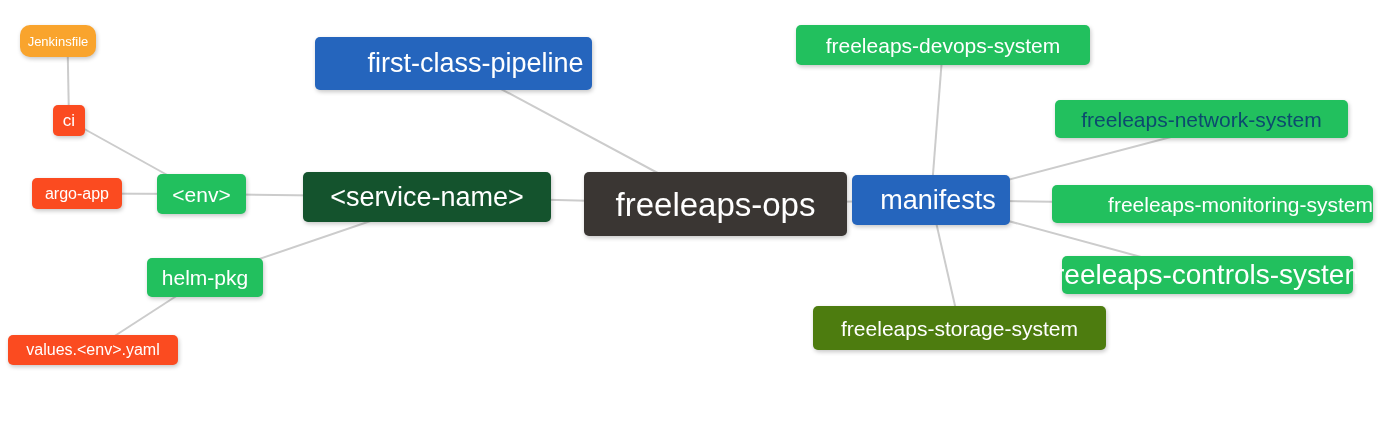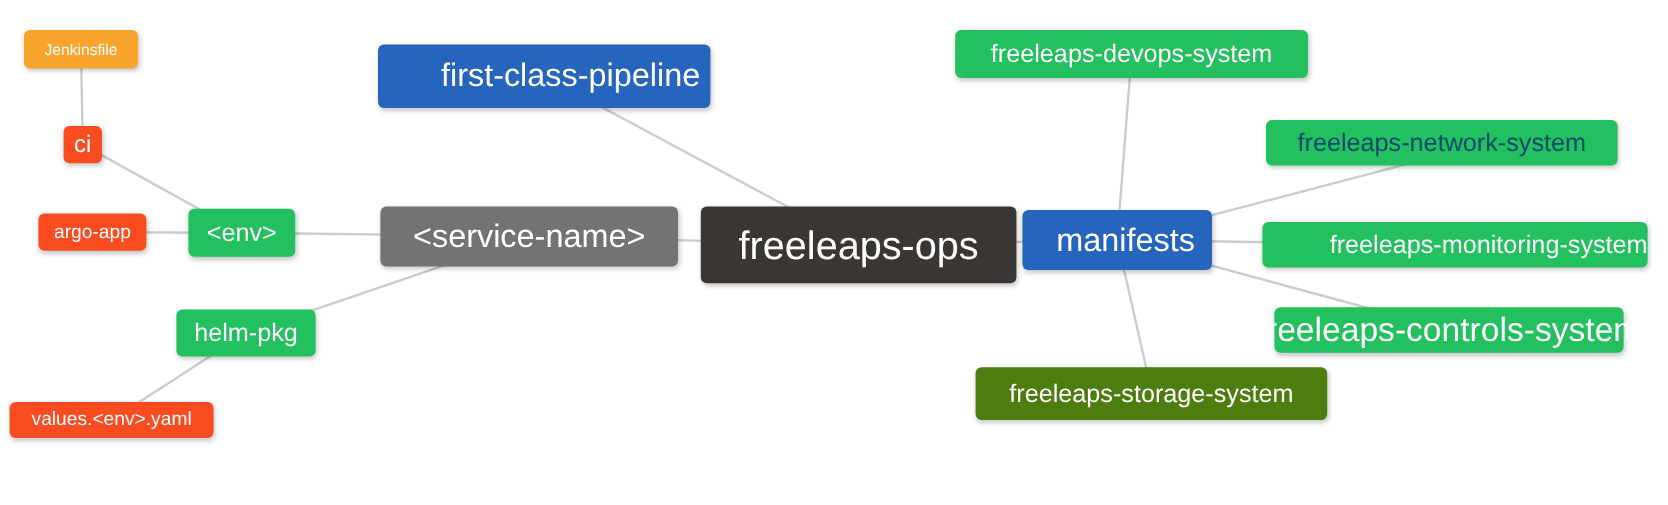--- a/index.html
+++ b/index.html
@@ -50,21 +50,21 @@
       <line x1="931" y1="200" x2="1212.5" y2="204" stroke="#cccccc" stroke-width="2"></line>
       <line x1="931" y1="200" x2="1207.5" y2="275" stroke="#cccccc" stroke-width="2"></line>
       <line x1="931" y1="200" x2="959.5" y2="325.5" stroke="#cccccc" stroke-width="2"></line>
     </svg>
 <div class="node level-root" style="left: 584px; top: 172px; width: 263px; height: 64px; background: rgb(58, 54, 51); font-size: 33px; color: rgb(255, 255, 255);">
       <span>freeleaps-ops</span>
     </div>
     <div class="node level-1" style="left: 315px; top: 37px; width: 277px; height: 53px; background: rgb(37, 101, 189); font-size: 27px; color: rgb(255, 255, 255); padding-left: 44px;">
       <span>first-class-pipeline</span>
     </div>
-    <div class="node level-1" style="left: 317px; top: 172px; width: 248px; height: 50px; background: #737373; font-size: 27px; color: rgb(255, 255, 255); justify-content: center;">
+    <div class="node level-1" style="left: 303px; top: 172px; width: 248px; height: 50px; background: #14532d; font-size: 27px; color: rgb(255, 255, 255); justify-content: center;">
       <span>&lt;service-name&gt;</span>
     </div>
     <div class="node level-1" style="left: 852px; top: 175px; width: 158px; height: 50px; background: rgb(37, 101, 189); font-size: 27px; color: rgb(255, 255, 255); padding-left: 14px;">
       <span>manifests</span>
     </div>
     <div class="node level-2" style="left: 157px; top: 174px; width: 89px; height: 40px; background: rgb(34, 192, 94); font-size: 21px; color: rgb(255, 255, 255);">
       <span>&lt;env&gt;</span>
     </div>
     <div class="node level-2" style="left: 147px; top: 258px; width: 116px; height: 39px; background: rgb(34, 192, 94); font-size: 21px; color: rgb(255, 255, 255);">
       <span>helm-pkg</span>
@@ -77,25 +77,25 @@
     </div>
     <div class="node level-2" style="left: 1052px; top: 185px; width: 321px; height: 38px; background: rgb(34, 192, 94); font-size: 21px; color: rgb(255, 255, 255); justify-content: flex-end;">
       <span>freeleaps-monitoring-system</span>
     </div>
     <div class="node level-2" style="left: 1062px; top: 256px; width: 291px; height: 38px; background: rgb(34, 192, 94); font-size: 28px; color: rgb(255, 255, 255);">
       <span>freeleaps-controls-system</span>
     </div>
     <div class="node level-2" style="left: 813px; top: 306px; width: 293px; height: 44px; background: #4d7c0f; font-size: 21px; color: rgb(255, 255, 255); text-align: center;">
       <span>freeleaps-storage-system</span>
     </div>
-    <div class="node level-3" style="left: 53px; top: 105px; width: 32px; height: 31px; background: rgb(251, 75, 32); font-size: 20px; color: rgb(255, 255, 255);">
+    <div class="node level-3" style="left: 53px; top: 105px; width: 32px; height: 31px; background: rgb(251, 75, 32); font-size: 17px; color: rgb(255, 255, 255);">
       <span>ci</span>
     </div>
     <div class="node level-3" style="left: 32px; top: 178px; width: 90px; height: 31px; background: rgb(251, 75, 32); font-size: 16px; color: rgb(255, 255, 255);">
       <span>argo-app</span>
     </div>
     <div class="node level-3" style="left: 8px; top: 335px; width: 170px; height: 30px; background: rgb(251, 75, 32); font-size: 16px; color: rgb(255, 255, 255);">
       <span>values.&lt;env&gt;.yaml</span>
     </div>
-    <div class="node level-4" style="left: 20px; top: 25px; width: 95px; height: 32px; background: rgb(249, 164, 45); font-size: 13px; color: rgb(255, 255, 255);">
+    <div class="node level-4" style="left: 20px; top: 25px; width: 76px; height: 32px; background: rgb(249, 164, 45); font-size: 13px; color: rgb(255, 255, 255); border-radius: 10px;">
       <span>Jenkinsfile</span>
     </div>
   </div>
 
 </body></html>

